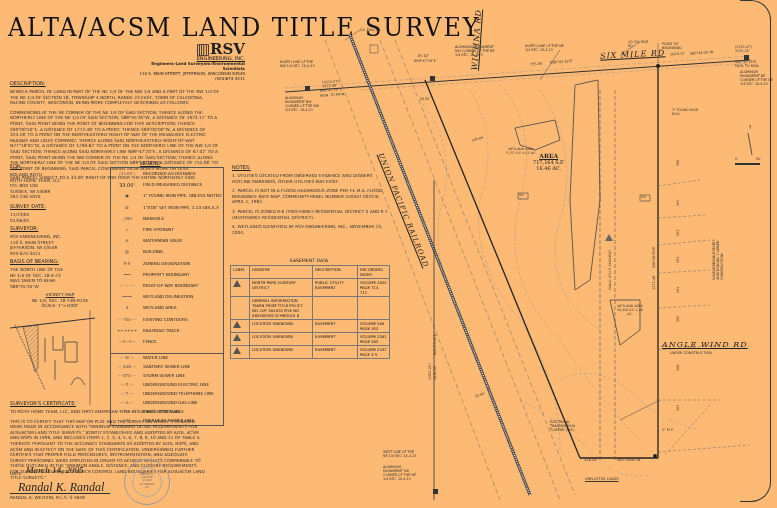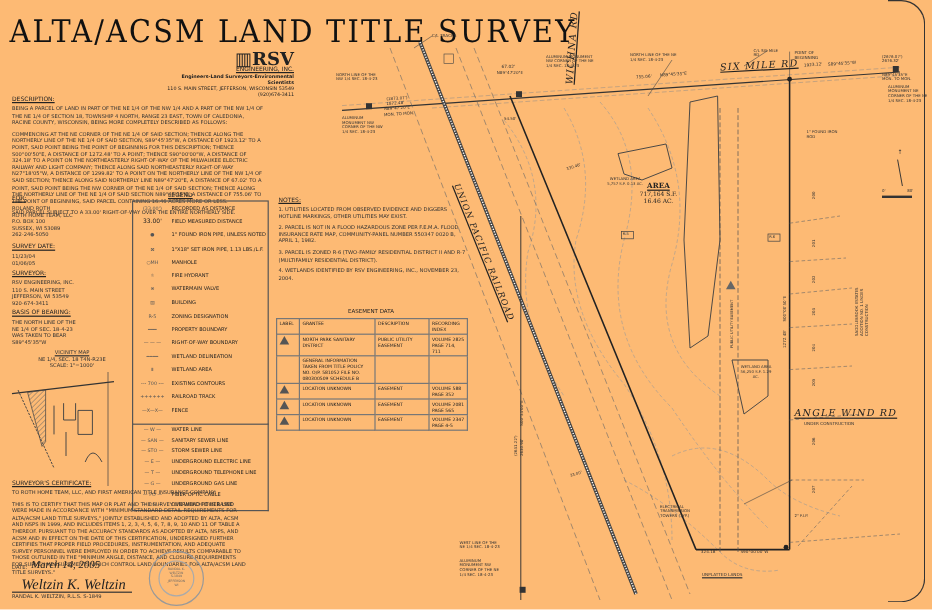--- a/index.html
+++ b/index.html
@@ -252,21 +252,21 @@
   </tbody>
     </table>
 
   <div class="blk" style="left:10px;top:400px;width:195px;">
     <div class="hdr">SURVEYOR'S CERTIFICATE:</div>
     <div class="tiny" style="margin-bottom:4px;">TO ROTH HOME TEAM, LLC, AND FIRST AMERICAN TITLE INSURANCE COMPANY:</div>
     <div class="tiny">THIS IS TO CERTIFY THAT THIS MAP OR PLAT AND THE SURVEY ON WHICH IT IS BASED WERE MADE IN ACCORDANCE WITH "MINIMUM STANDARD DETAIL REQUIREMENTS FOR ALTA/ACSM LAND TITLE SURVEYS," JOINTLY ESTABLISHED AND ADOPTED BY ALTA, ACSM AND NSPS IN 1999, AND INCLUDES ITEMS 1, 2, 3, 4, 5, 6, 7, 8, 9, 10 AND 11 OF TABLE A THEREOF. PURSUANT TO THE ACCURACY STANDARDS AS ADOPTED BY ALTA, NSPS, AND ACSM AND IN EFFECT ON THE DATE OF THIS CERTIFICATION, UNDERSIGNED FURTHER CERTIFIES THAT PROPER FIELD PROCEDURES, INSTRUMENTATION, AND ADEQUATE SURVEY PERSONNEL WERE EMPLOYED IN ORDER TO ACHIEVE RESULTS COMPARABLE TO THOSE OUTLINED IN THE "MINIMUM ANGLE, DISTANCE, AND CLOSURE REQUIREMENTS FOR SURVEY MEASUREMENTS WHICH CONTROL LAND BOUNDARIES FOR ALTA/ACSM LAND TITLE SURVEYS."</div>
   </div>
   <div class="blk tiny" style="left:10px;top:471px;">DATE:</div>
   <div class="sig" style="left:26px;top:465px;font-size:9px;">March 14, 2005</div>
-  <div class="sig" style="left:18px;top:480px;font-size:12px;">Weltzin K. Weltzin</div>
+  <div class="sig" style="left:18px;top:480px;font-size:12px;">Randal K. Randal</div>
   <div class="blk" style="left:10px;top:493px;width:100px;border-top:0.8px solid #333;"></div>
   <div class="blk tiny" style="left:10px;top:495px;">RANDAL K. WELTZIN, R.L.S. S-1849</div>
   <div class="stamp">
     <div style="position:absolute;left:0;right:0;top:13px;text-align:center;font-size:2.6px;line-height:3.2px;color:#666;z-index:1;">
       <div>RANDAL K.</div>
       <div>WELTZIN</div>
       <div>S-1849</div>
       <div>JEFFERSON</div>
       <div>WI</div>
     </div>

